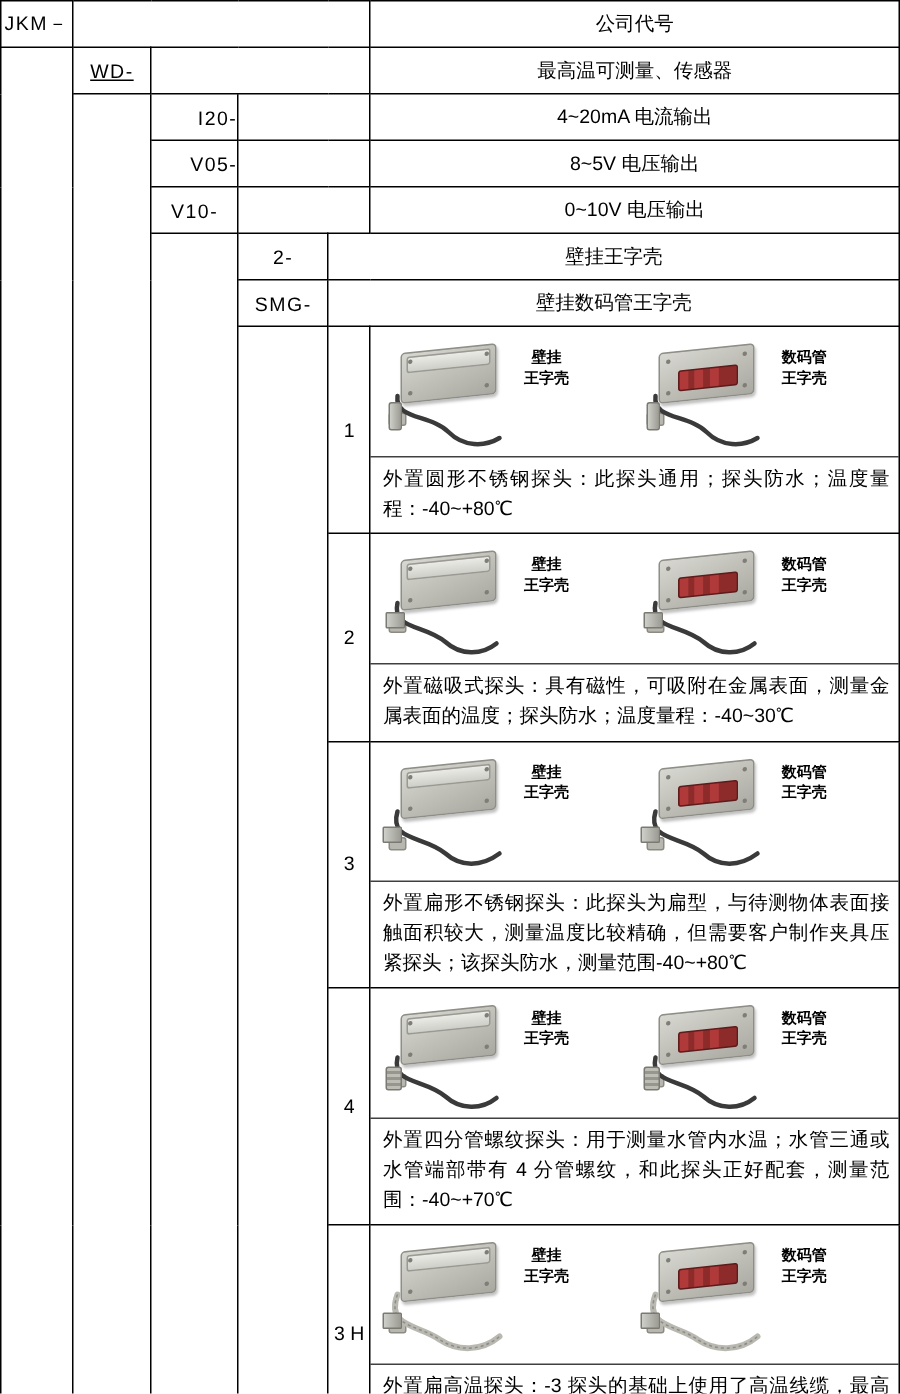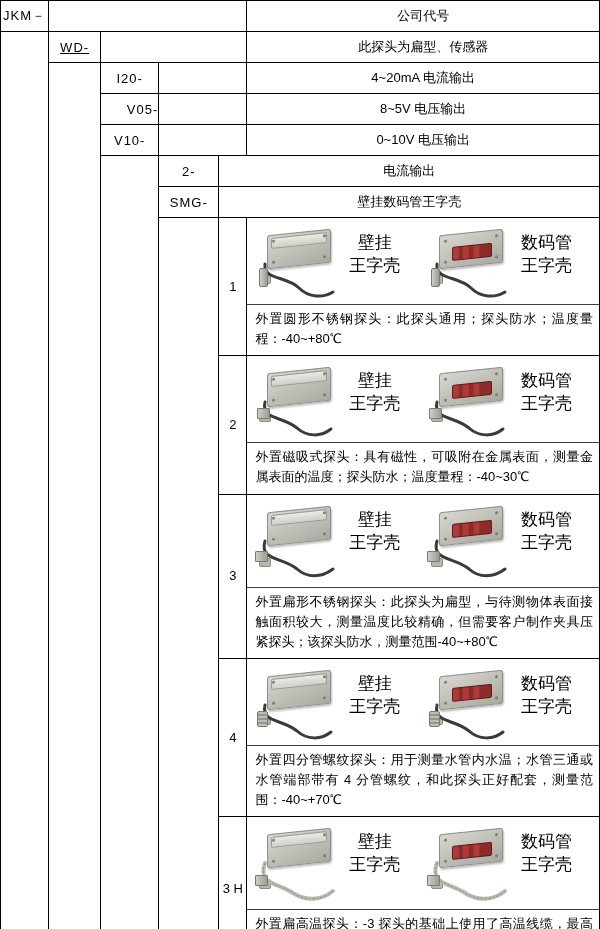--- a/index.html
+++ b/index.html
@@ -76,23 +76,23 @@
     align-items: flex-start;
     width: 168px;
     height: 100%;
   }
   .unit-graphic {
     position: relative;
     width: 96px;
     height: 100%;
   }
   .unit-caption {
-    font-size: 17px;
+    font-size: 10px;
     line-height: 1.35;
-    font-weight: normal;
+    font-weight: bold;
     padding-top: 8px;
     white-space: nowrap;
   }
   .caption-line { display: block; }
 
   
   .box {
     position: absolute;
     left: 14px;
     top: 8px;
@@ -204,47 +204,47 @@
     <tr>
       <td class="code-label" style="height:30px;">JKM－</td>
       <td colspan="4" rowspan="1"></td>
       <td class="desc-cell">公司代号</td>
     </tr>
 
     <tr>
       <td rowspan="13"></td>
       <td class="code-label" style="height:30px;text-decoration:underline;">WD-</td>
       <td colspan="3"></td>
-      <td class="desc-cell">此探头为扁型、传感器</td>
+      <td class="desc-cell">最高温可测量、传感器</td>
     </tr>
 
     <tr>
       <td rowspan="12"></td>
-      <td class="code-label" style="height:30px;">I20-</td>
+      <td class="code-label" style="height:30px;text-align:right;">I20-</td>
       <td colspan="2"></td>
       <td class="desc-cell">4~20mA 电流输出</td>
     </tr>
 
     <tr>
       <td class="code-label" style="height:30px;text-align:right;">V05-</td>
       <td colspan="2"></td>
       <td class="desc-cell">8~5V 电压输出</td>
     </tr>
 
     <tr>
       <td class="code-label" style="height:30px;">V10-</td>
       <td colspan="2"></td>
       <td class="desc-cell">0~10V 电压输出</td>
     </tr>
 
     <tr>
       <td rowspan="9"></td>
       <td class="code-label" style="height:30px;">2-</td>
 
-      <td class="desc-cell" colspan="2">电流输出</td>
+      <td class="desc-cell" colspan="2">壁挂王字壳</td>
     </tr>
 
     <tr>
       <td class="code-label" style="height:30px;">SMG-</td>
       <td class="desc-cell" colspan="2">壁挂数码管王字壳</td>
     </tr>
 
     <tr>
       <td rowspan="7"></td>
       <td class="idx">1</td>

